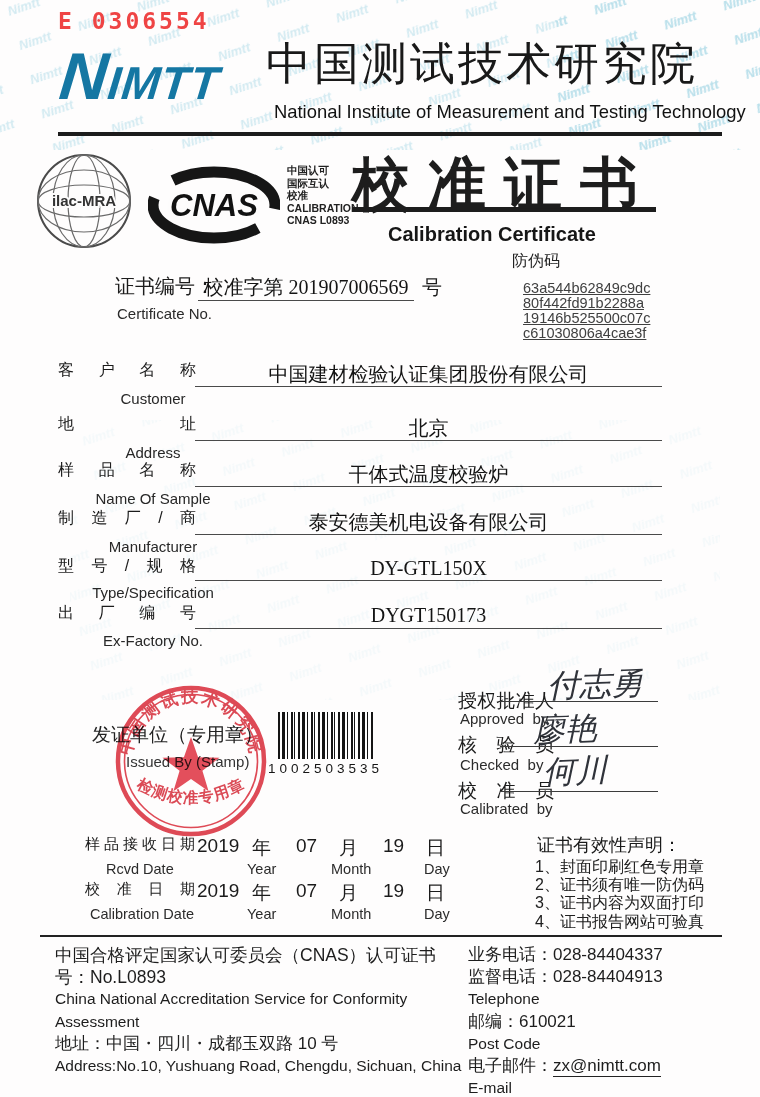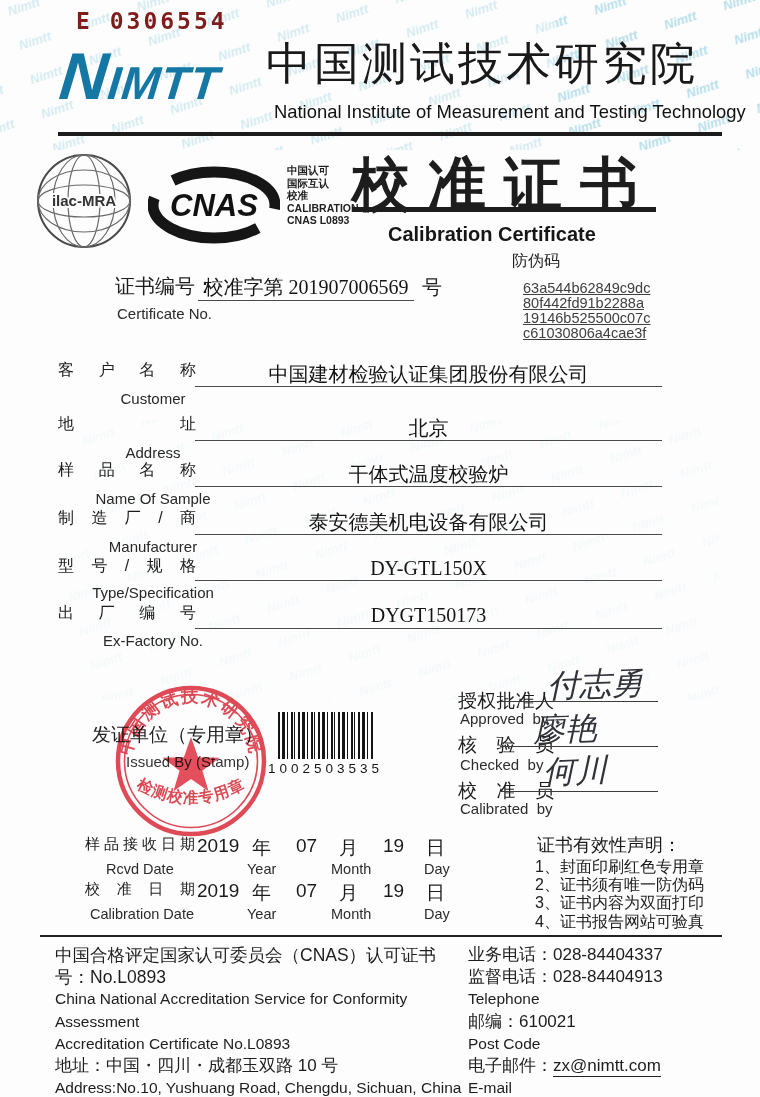--- a/index.html
+++ b/index.html
@@ -4,21 +4,21 @@
 <style>
   html,body{margin:0;padding:0;}
   body{
     width:760px;height:1097px;position:relative;overflow:hidden;
     background:#fefdfd;color:#1b1b1b;
     font-family:"Liberation Sans", sans-serif;
   }
   .abs{position:absolute;}
   .z1{z-index:1;}
   
-  .serial{font-family:"DejaVu Sans Mono", monospace;font-size:23px;letter-spacing:3px;color:#7f1d1d;font-weight:600;margin-left:18px;}
+  .serial{font-family:"DejaVu Sans Mono", monospace;font-size:23px;letter-spacing:3px;color:#ef4444;font-weight:600;}
   .nimtt{color:#1577a3;font-style:italic;font-weight:800;transform:skewX(-6deg);letter-spacing:1px;}
   .nimtt .big{font-size:66px;line-height:60px;}
   .nimtt .small{font-size:46px;}
   .title-cn{font-size:45px;letter-spacing:3px;font-weight:500;color:#191919;}
   .title-en{font-size:18.4px;font-weight:500;color:#111;}
   .rule{background:#1c1c1c;}
   
   .cnas-lines{font-size:10.5px;line-height:12.5px;font-weight:700;color:#222;}
   .doc-title{font-family:"DejaVu Serif", serif;font-size:58px;font-weight:700;letter-spacing:18px;color:#1d1d1d;}
   .doc-sub{font-size:20px;font-weight:700;color:#161616;}
@@ -217,21 +217,20 @@
   <div class="valid-item">2、证书须有唯一防伪码</div>
   <div class="valid-item">3、证书内容为双面打印</div>
   <div class="valid-item">4、证书报告网站可验真</div>
 </div>
 
 <div class="abs z1" style="left:40px;top:935px;width:682px;height:2px;background:#222;"></div>
 
 <div class="abs z1 foot" style="left:55px;top:944px;width:410px;">
   <div class="cn first">中国合格评定国家认可委员会（CNAS）认可证书号：No.L0893</div>
   <div>China National Accreditation Service for Conformity Assessment</div>
-  <div>Accreditation Certificate No.L0893</div>
   <div class="cn">地址：中国・四川・成都玉双路 10 号</div>
   <div>Address:No.10, Yushuang Road, Chengdu, Sichuan, China</div>
 
 </div>
 
 <div class="abs z1 foot" style="left:468px;top:944px;width:280px;">
   <div class="cn">业务电话：028-84404337</div>
   <div class="cn">监督电话：028-84404913</div>
   <div>Telephone</div>
   <div class="cn">邮编：610021</div>

